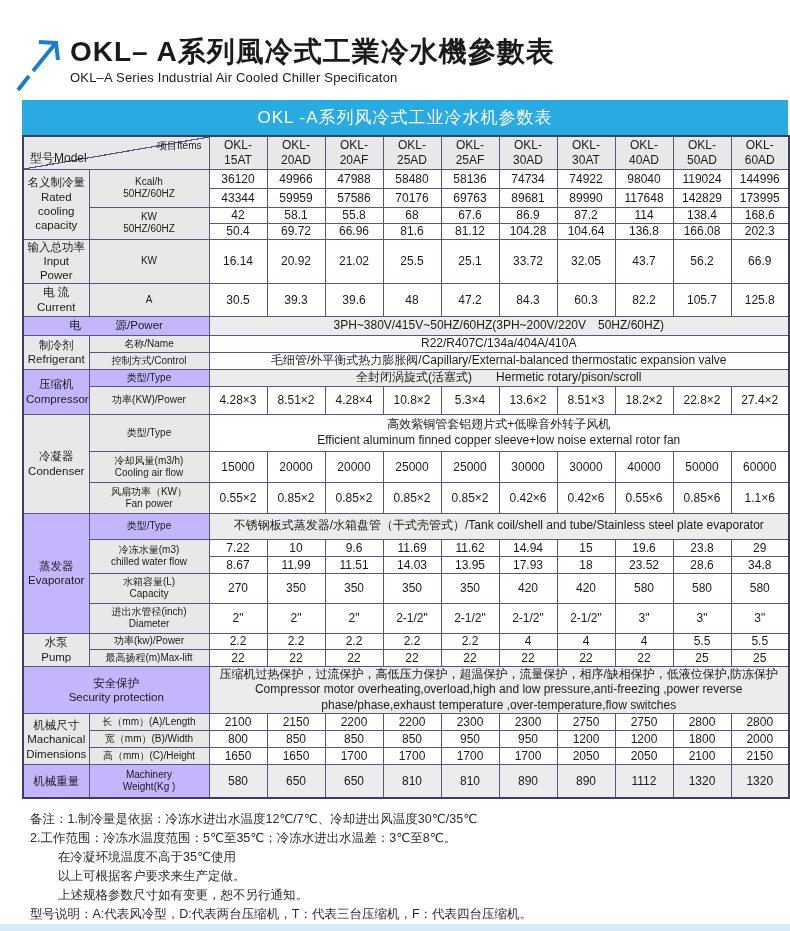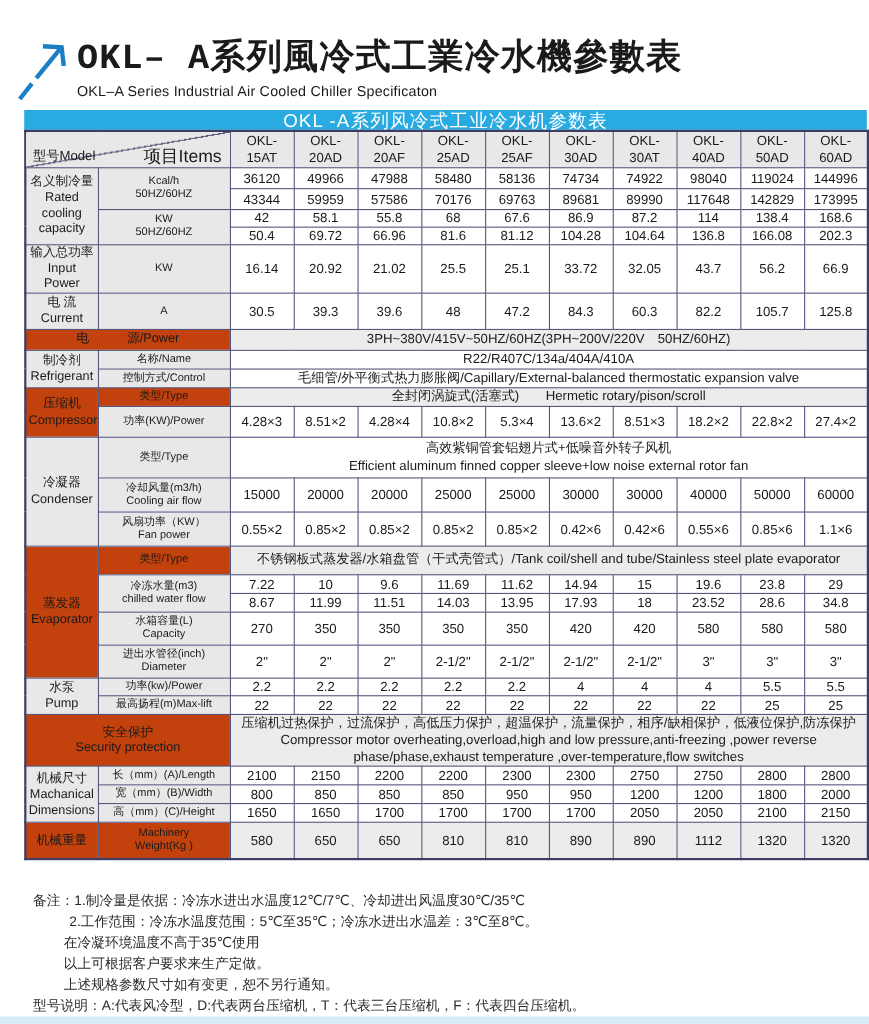--- a/index.html
+++ b/index.html
@@ -3,55 +3,55 @@
 <meta charset="utf-8">
 <style>
   html,body{margin:0;padding:0;background:#fff;}
   .page{position:relative;width:790px;height:931px;background:#ffffff;overflow:hidden;
         font-family:"Liberation Sans","DejaVu Sans",sans-serif;color:#1a1a1a;}
 
   
   .doc-header{position:absolute;left:14px;top:34px;display:flex;align-items:flex-start;}
   .logo{width:50px;height:58px;margin-right:6px;flex:0 0 auto;}
   .titles{padding-top:2px;}
-  .title-zh{font-size:32px;font-weight:600;letter-spacing:1px;line-height:1.15;font-family:Liberation Mono, monospace;}
+  .title-zh{font-size:28px;font-weight:600;letter-spacing:1px;line-height:1.15;}
   .title-en{font-size:13px;font-weight:400;margin-top:2px;letter-spacing:0.2px;}
 
   
   .table-wrap{position:absolute;left:22px;top:100px;width:766px;}
-  .table-title-bar{height:18px;background:#29abe2;color:#ffffff;font-size:17px;
+  .table-title-bar{height:35px;background:#29abe2;color:#ffffff;font-size:17px;
         display:flex;align-items:center;justify-content:center;letter-spacing:1px;}
   table.spec{table-layout:fixed;width:766px;border-collapse:collapse;}
   table.spec td,table.spec th{border:1px solid #56567e;padding:0 2px;vertical-align:middle;
         text-align:center;font-weight:400;overflow:hidden;}
   table.spec{border:2px solid #3d3d63;}
   .glabel{background:#e8e8e8;font-size:11.5px;white-space:pre-line;line-height:1.25;margin-left:12px;}
   .ilabel{background:#e8e8e8;font-size:10px;white-space:pre-line;line-height:1.2;}
   .dcell,table.spec td.gen{background:#ffffff;font-size:12px;}
   .model-cell{background:#e8e8e8;font-size:12px;line-height:1.25;}
   .mergeval{background:#ffffff;font-size:12px;white-space:pre-line;line-height:1.3;margin-left:17px;}
   tr.shade td{background:#ececec;}
-  tr.shade td.glabel,tr.shade td.ilabel{background:#c2410c;}
+  tr.shade td.glabel,tr.shade td.ilabel{background:#c4b5fd;}
 
   
   .h33{height:33px}.h19{height:19px}.h16{height:16px}.h32{height:32px}
   .h17{height:17px}.h28{height:28px}.h37{height:37px}.h31{height:31px}
   .h26{height:26px}.h30{height:30px}.h52{height:44px}
 
   
   th.corner{position:relative;background:#e8e8e8;
      background-image:linear-gradient(to bottom right,
         transparent calc(50% - 0.6px), #56567e calc(50% - 0.6px),
         #56567e calc(50% + 0.6px), transparent calc(50% + 0.6px));}
-  th.corner .c-items{position:absolute;top:12px;right:7px;font-size:16px;}
+  th.corner .c-items{position:absolute;top:2px;right:7px;font-size:10px;}
   th.corner .c-model{position:absolute;bottom:2px;left:6px;font-size:12px;}
 
   
   .notes{position:absolute;left:30px;top:810px;font-size:12.5px;line-height:19px;color:#2a2a2a;}
-  .note.ind1{margin-left:33px;}
+  .note.ind1{}
   .note.ind2{margin-left:28px;}
 
   .bottom-strip{position:absolute;left:0;right:0;bottom:0;height:7px;background:#d6ebf7;}
 </style>
 </head>
 <body>
 
 <div class="page">
 
   <div class="doc-header">

